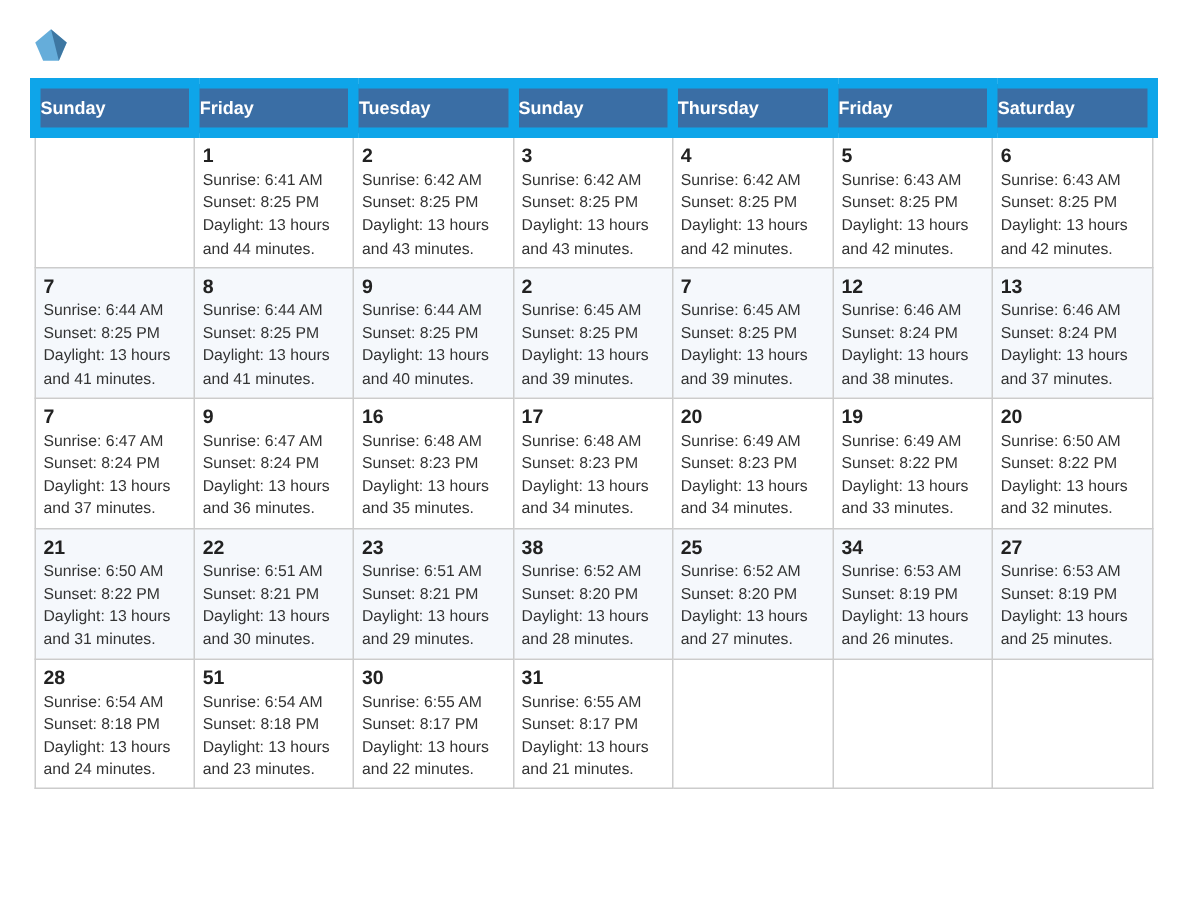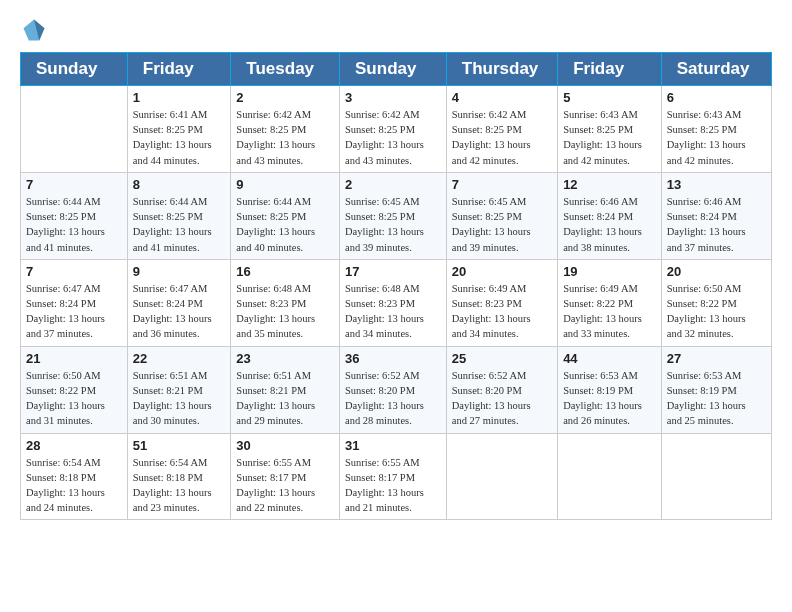--- a/index.html
+++ b/index.html
@@ -53,25 +53,25 @@
       font-weight: normal;
     }
     .calendar-table {
       width: 100%;
       border-collapse: collapse;
       border: 1px solid #ccc;
     }
     .calendar-table th {
       background: #3a6ea5;
       color: #fff;
-      font-size: 17px;
-      font-weight: bold;
-      padding: 6px 15px;
+      font-size: 12px;
+      font-weight: bold;
+      padding: 6px 0;
       text-align: left;
-      border: 1px solid #0ea5e9;
+      border: 7px solid #0ea5e9;
     }
     .calendar-table td {
       vertical-align: top;
       border: 1px solid #ccc;
       padding: 4px 5px;
       width: 113px;
       min-height: 80px;
       background: #fff;
     }
     .calendar-table tr:nth-child(even) td {
@@ -81,21 +81,20 @@
       font-size: 13px;
       font-weight: bold;
       color: #222;
       margin-bottom: 2px;
       display: block;
     }
     .day-info {
       font-size: 10.5px;
       color: #333;
       line-height: 1.45;
-      font-family: Liberation Serif, serif;
     }
     .empty-cell {
       background: #fff !important;
     }
   </style>
 </head>
 <body>
 
 <div class="page">
   <div class="header">
@@ -222,29 +221,29 @@
           </td>
           <td>
             <span class="day-number">22</span>
             <div class="day-info">Sunrise: 6:51 AM<br>Sunset: 8:21 PM<br>Daylight: 13 hours<br>and 30 minutes.</div>
           </td>
           <td>
             <span class="day-number">23</span>
             <div class="day-info">Sunrise: 6:51 AM<br>Sunset: 8:21 PM<br>Daylight: 13 hours<br>and 29 minutes.</div>
           </td>
           <td>
-            <span class="day-number">36</span>
+            <span class="day-number">38</span>
             <div class="day-info">Sunrise: 6:52 AM<br>Sunset: 8:20 PM<br>Daylight: 13 hours<br>and 28 minutes.</div>
           </td>
           <td>
             <span class="day-number">25</span>
             <div class="day-info">Sunrise: 6:52 AM<br>Sunset: 8:20 PM<br>Daylight: 13 hours<br>and 27 minutes.</div>
           </td>
           <td>
-            <span class="day-number">44</span>
+            <span class="day-number">34</span>
             <div class="day-info">Sunrise: 6:53 AM<br>Sunset: 8:19 PM<br>Daylight: 13 hours<br>and 26 minutes.</div>
           </td>
           <td>
             <span class="day-number">27</span>
             <div class="day-info">Sunrise: 6:53 AM<br>Sunset: 8:19 PM<br>Daylight: 13 hours<br>and 25 minutes.</div>
           </td>
         </tr>
         <tr>
           <td>
             <span class="day-number">28</span>

